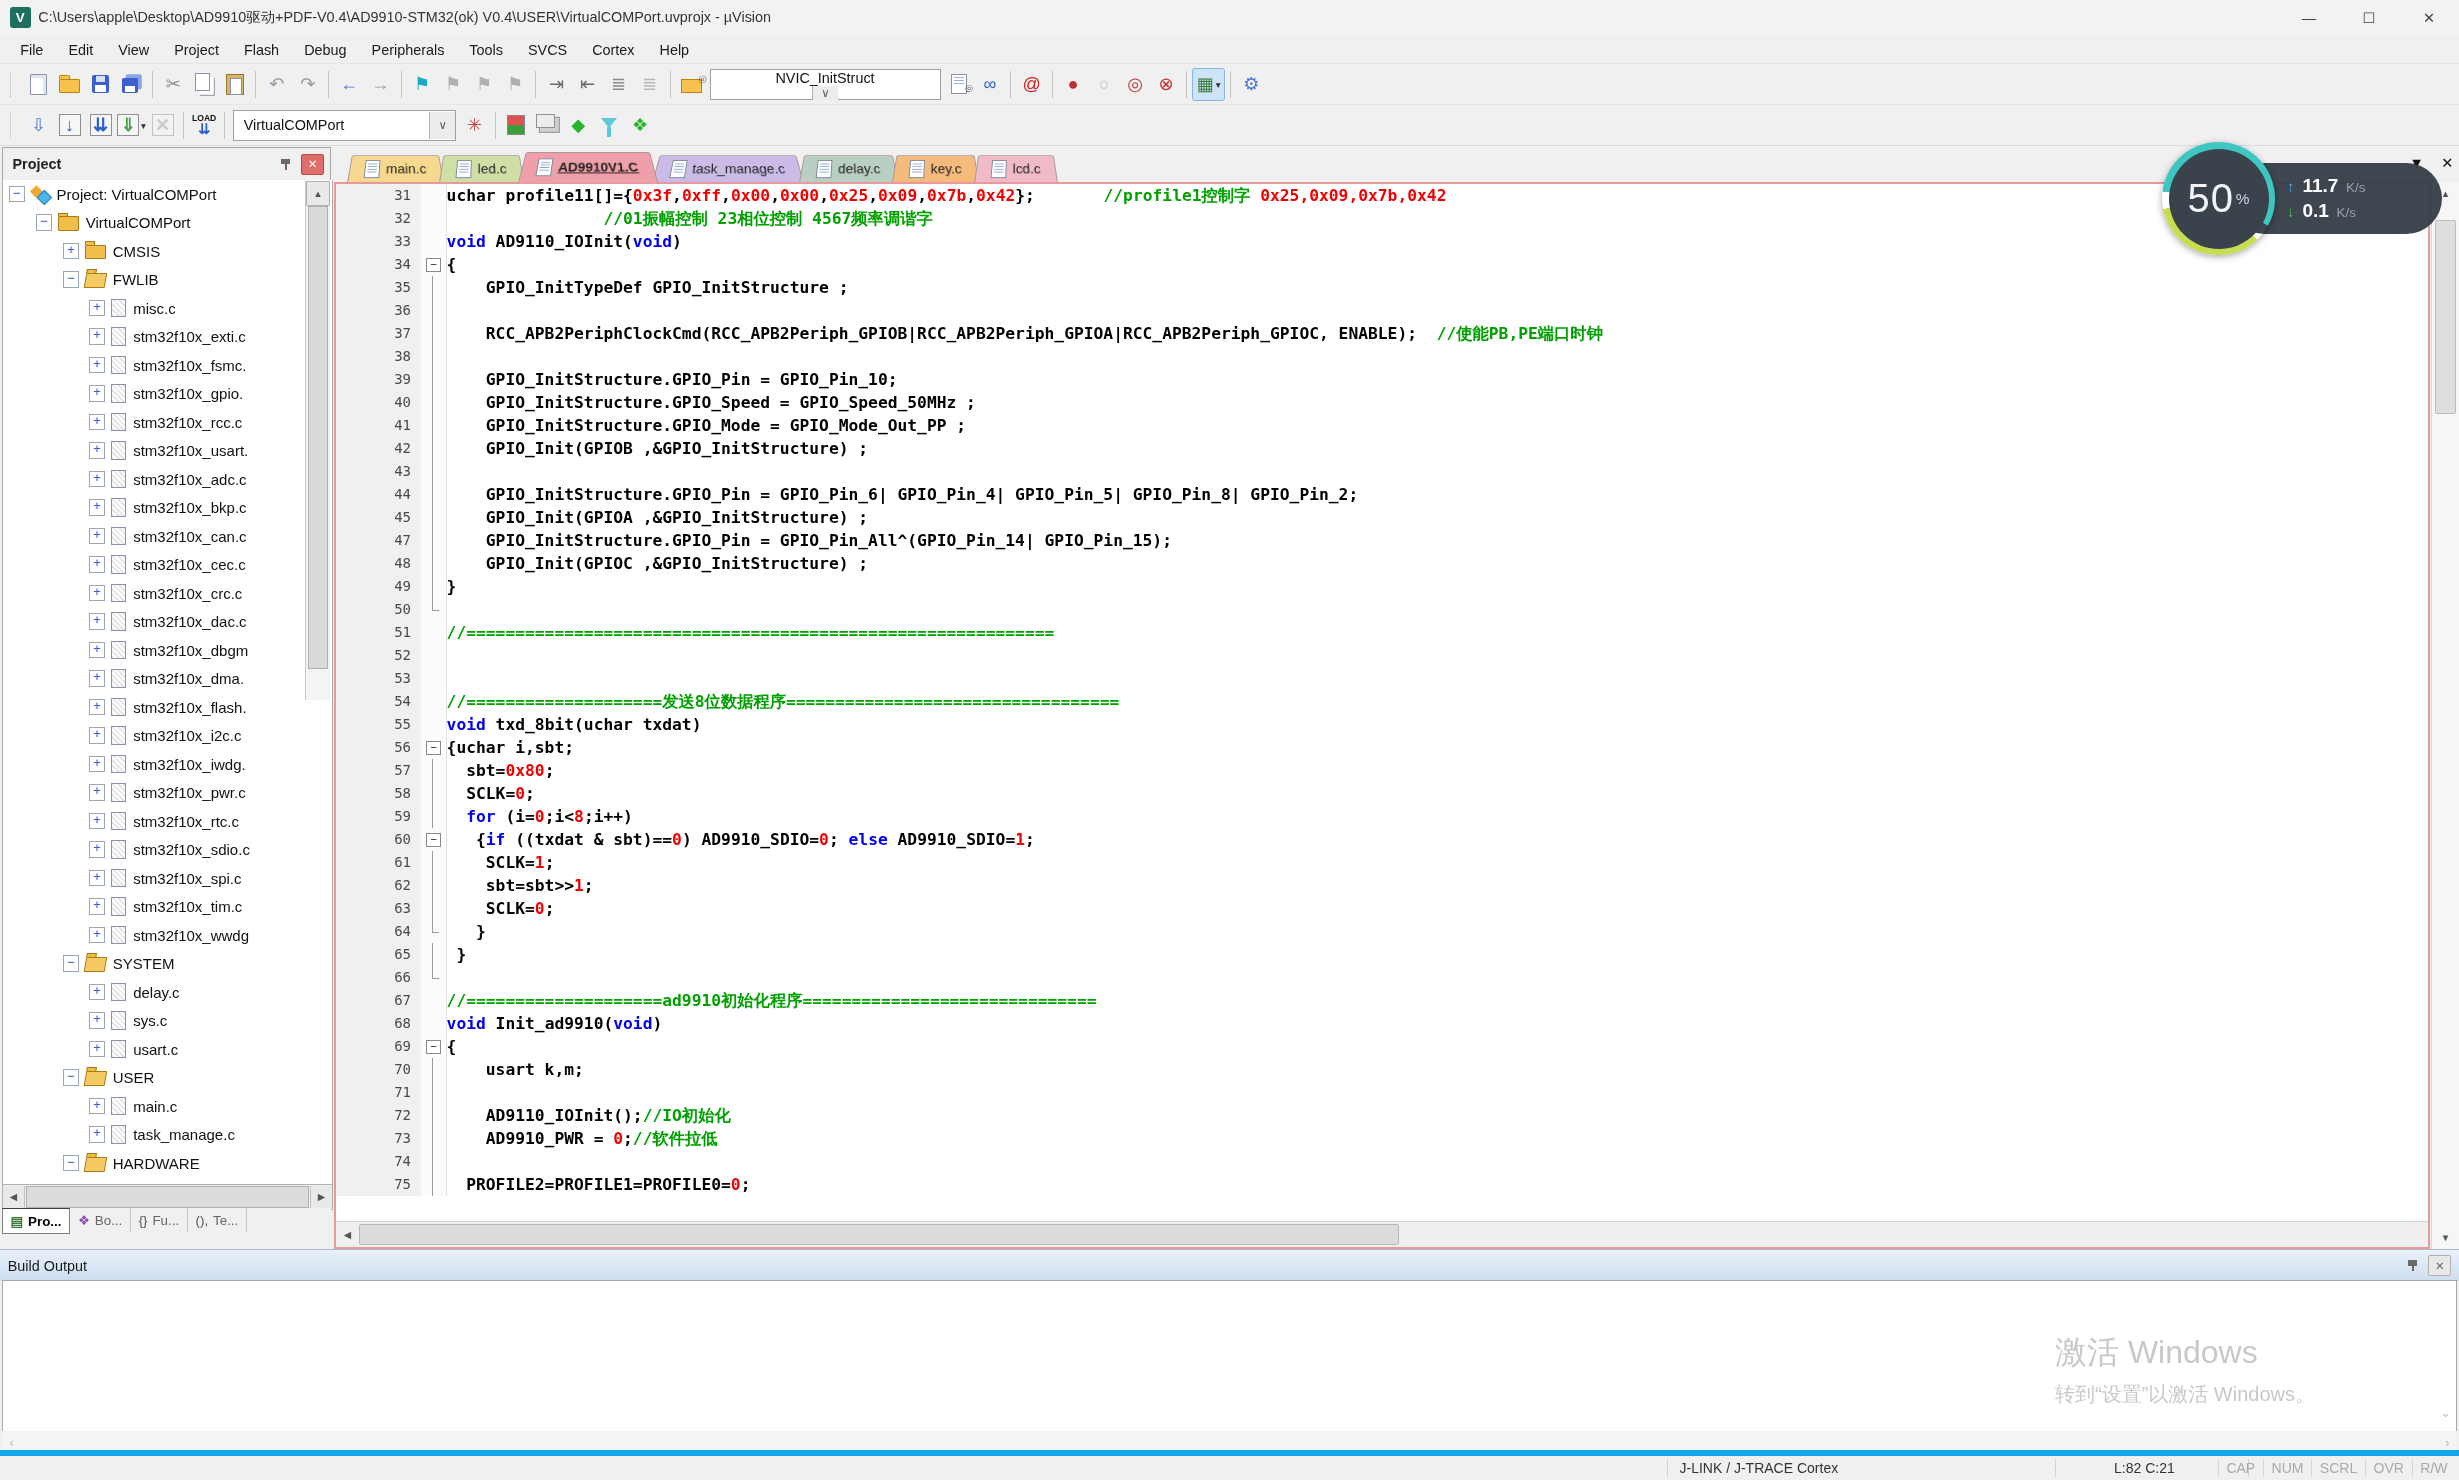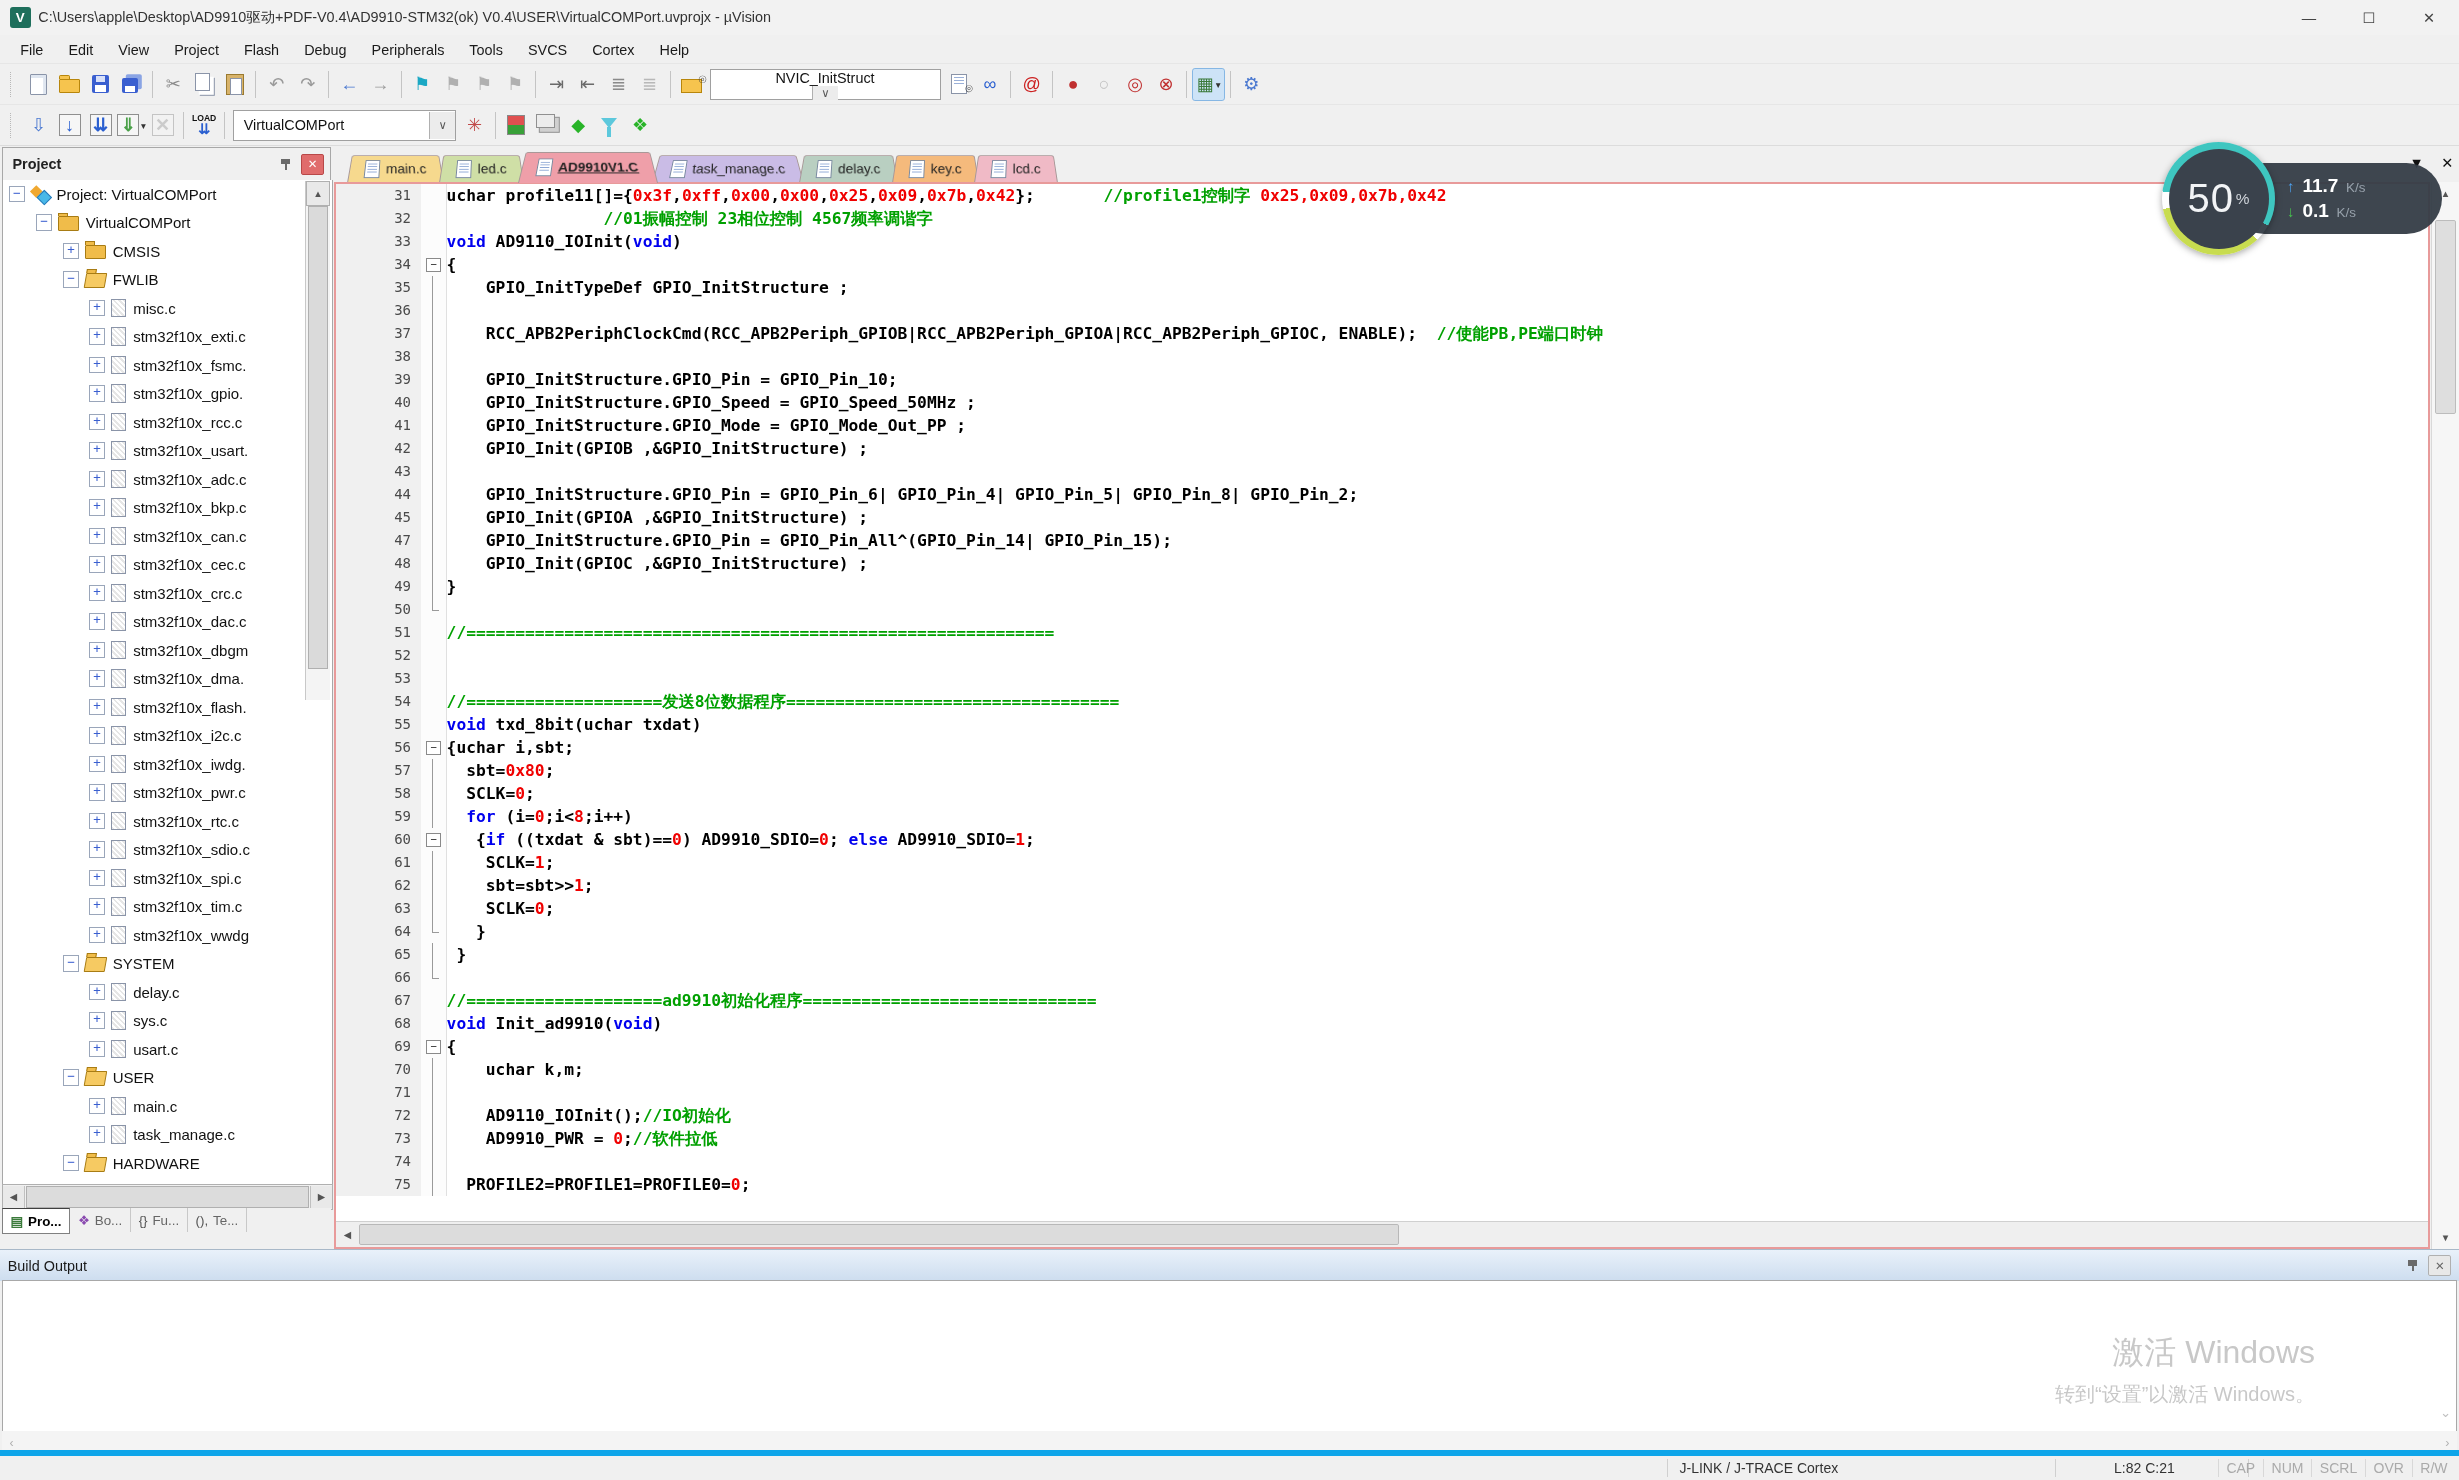--- a/index.html
+++ b/index.html
@@ -119,21 +119,21 @@
   .ed-vsb{position:absolute;right:0;top:37px;width:27px;bottom:0;background:#f6f6f6;border-left:1px solid #d8d8d8;}
   .ed-vsb .varrow{height:23px;display:flex;align-items:center;justify-content:center;font-size:9.6px;color:#555;}
   .ed-vsb .vthumb{position:absolute;left:2.9px;right:2.9px;top:38px;height:192px;background:#dedede;border:1px solid #bcbcbc;border-radius:1.9px;}
   .ed-vsb .varrow.bot{position:absolute;bottom:0;left:0;right:0;}
   
   .bo-h{position:absolute;left:0;top:1249px;right:0;height:31px;background:linear-gradient(180deg,#e9f1fa,#cdddef);
         border-top:1px solid #a8b8c8;display:flex;align-items:center;padding:0 7.7px;}
   .bo-h .bt{font-size:14.4px;color:#1a1a1a;flex:1;}
   .bo-body{position:absolute;left:1.9px;top:1280px;right:1.9px;height:152px;background:#fff;border:1px solid #a8a8a8;}
   .wm{position:absolute;right:144px;top:1331px;text-align:left;color:#c8c8c8;pointer-events:none;}
-  .wm .w1{font-size:32px;font-weight:300;text-align:right;}
+  .wm .w1{font-size:32px;font-weight:300;}
   .wm .w2{font-size:20px;margin-top:5.8px;}
   .bo-hsb{position:absolute;left:1.9px;right:1.9px;top:1431px;height:23px;background:#f4f4f4;display:flex;align-items:center;justify-content:space-between;padding:0 7.7px;color:#b0b0b0;font-size:12.5px;}
   .bo-varr{position:absolute;right:7.7px;top:1405px;color:#c0c0c0;font-size:13.4px;}
   
   .status{position:absolute;left:0;bottom:0;right:0;height:24px;background:#f0f0f0;border-top:6px solid #0ea5e9;font-size:14px;color:#333;}
   .st-debug{position:absolute;left:1667px;top:2.9px;width:375px;border-left:1px solid #d0d0d0;border-right:1px solid #d0d0d0;height:18px;line-height:18px;padding-left:11.5px;}
   .st-pos{position:absolute;left:2114px;top:2.9px;width:134px;border-right:1px solid #d0d0d0;height:18px;line-height:18px;}
   .st-flags{position:absolute;right:3.8px;top:2.9px;display:flex;height:18px;line-height:18px;color:#aaa;}
   .st-flags span{padding:0 7.7px;border-left:1px solid #d8d8d8;}
   
@@ -800,21 +800,21 @@
             <div class="crow">
               <div class="lno">69</div>
               <div class="fm">
                 <span class="fbox">−</span>
               </div>
               <div class="ctext"><span>{</span></div>
             </div>
             <div class="crow">
               <div class="lno">70</div>
               <div class="fm l"></div>
-              <div class="ctext"><span>    uchar k,m;</span></div>
+              <div class="ctext"><span>    usart k,m;</span></div>
             </div>
             <div class="crow">
               <div class="lno">71</div>
               <div class="fm l"></div>
               <div class="ctext"></div>
             </div>
             <div class="crow">
               <div class="lno">72</div>
               <div class="fm l"></div>
               <div class="ctext"><span>    AD9110_IOInit();</span><span class="tk-c">//IO初始化</span></div>

